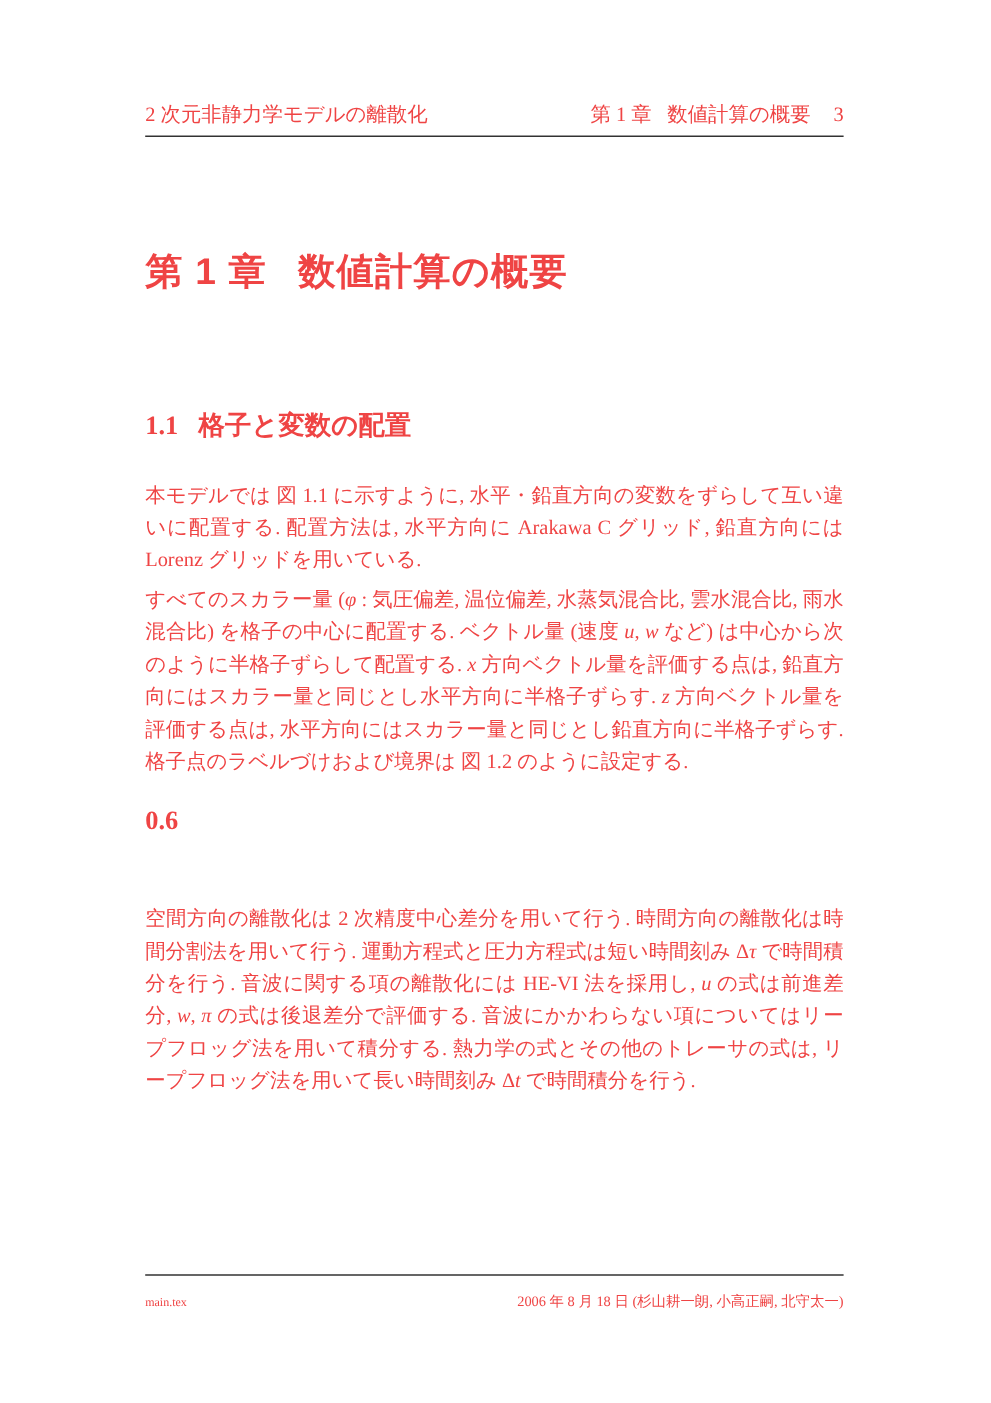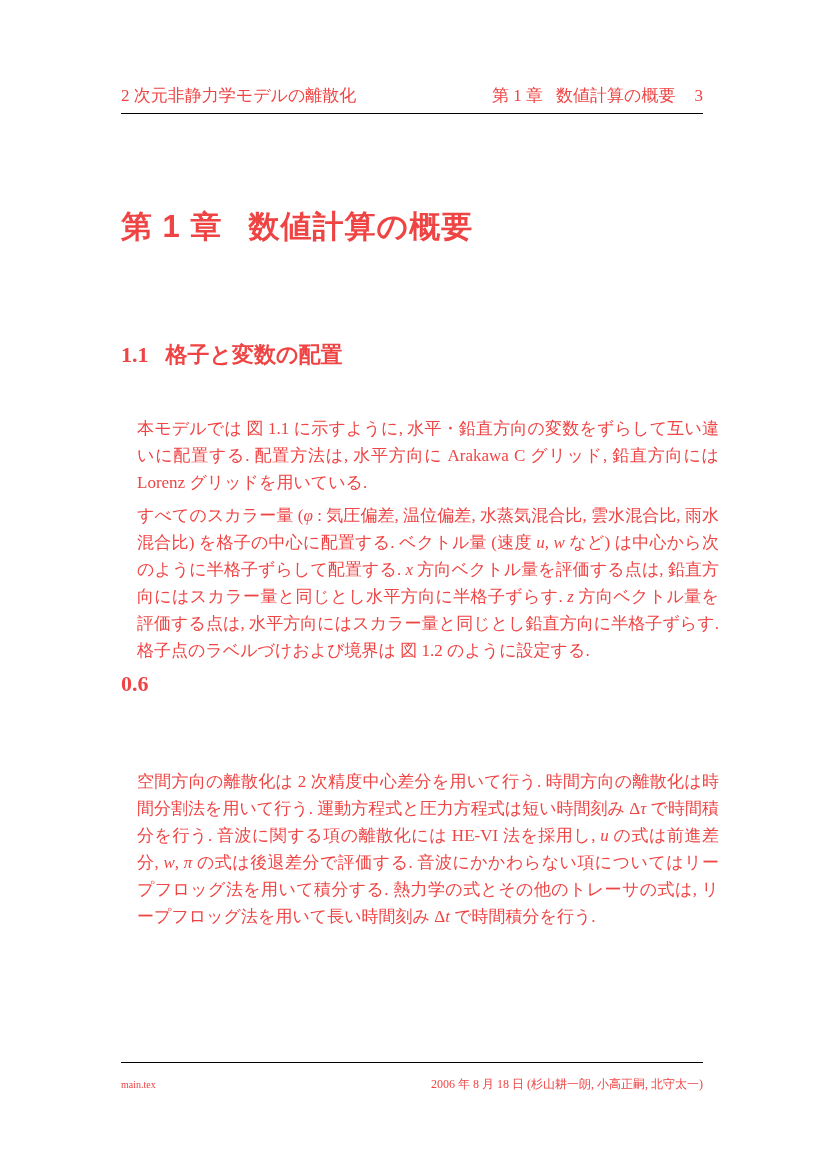--- a/index.html
+++ b/index.html
@@ -54,21 +54,21 @@
   .section-heading .sec-num {
     font-family: "Liberation Serif", "DejaVu Serif", serif;
     margin-right: 17px;
   }
   #section-1-1 { top: 340px; }
   #section-1-2 { top: 671px; }
   .para {
     position: absolute;
     left: 121px;
     width: 582px;
-    margin: 16px;
+    margin: 0;
     font-size: 17px;
     line-height: 27px;
     text-align: justify;
   }
   #para-1 { top: 399px; }
   #para-2 { top: 486px; }
   #para-3 { top: 752px; }
   .math-it { font-style: italic; }
   .page-footer {
     position: absolute;

